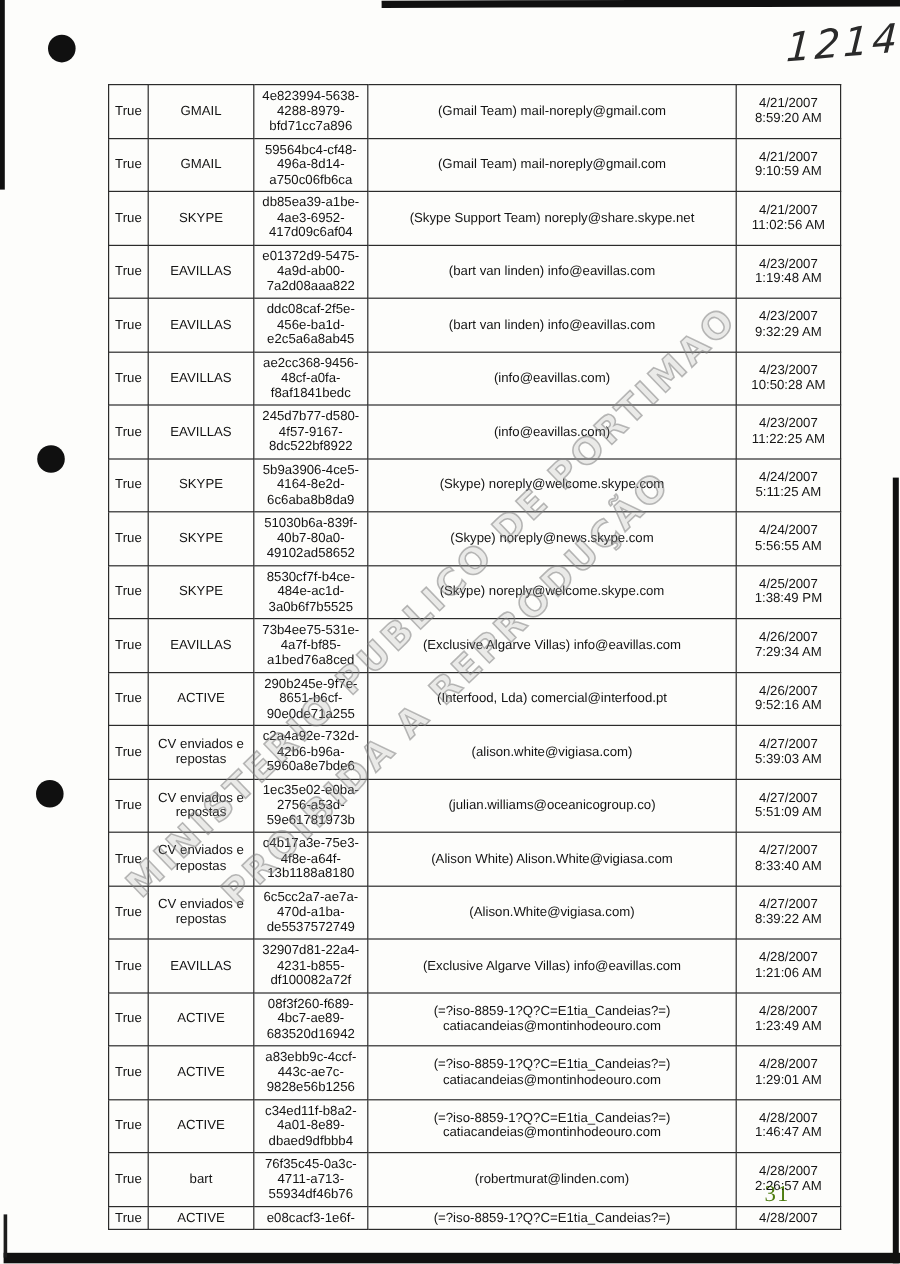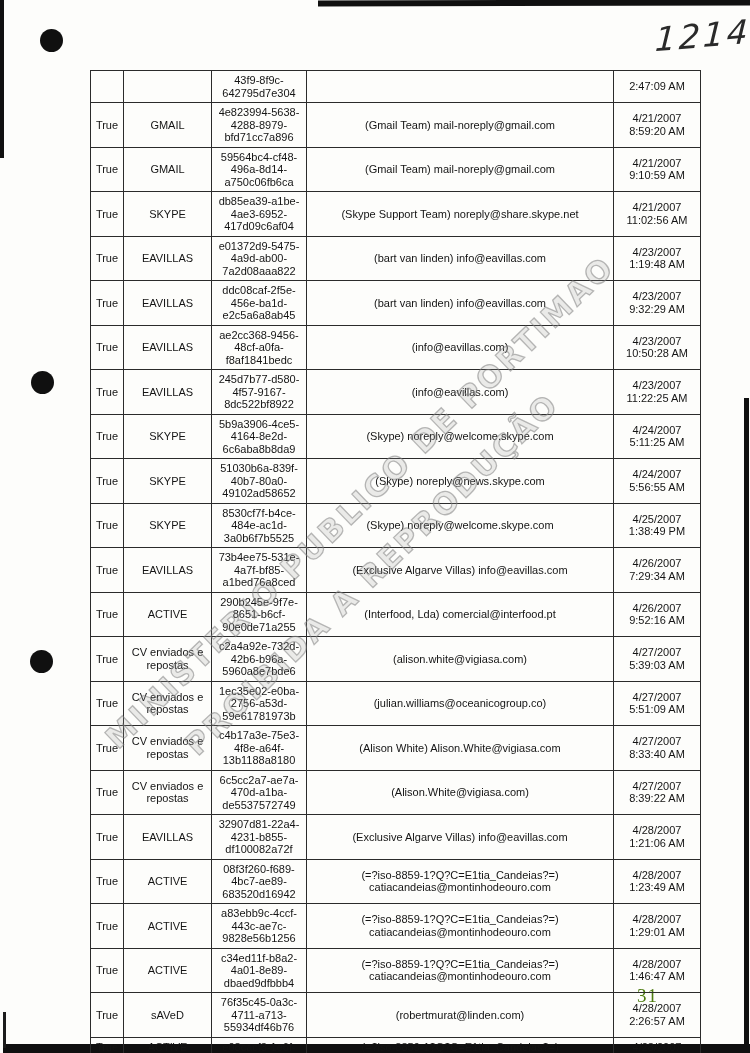--- a/index.html
+++ b/index.html
@@ -84,28 +84,20 @@
   <table class="log-table">
     <colgroup>
       <col style="width:33px">
       <col style="width:88px">
       <col style="width:95px">
       <col style="width:307px">
       <col style="width:87px">
     </colgroup>
     <tbody>
         <tr>
-          <td></td>
-          <td></td>
-          <td>43f9-8f9c-
-642795d7e304</td>
-          <td></td>
-          <td>2:47:09 AM</td>
-        </tr>
-        <tr>
           <td>True</td>
           <td>GMAIL</td>
           <td>4e823994-5638-
 4288-8979-
 bfd71cc7a896</td>
           <td>(Gmail Team) mail-noreply@gmail.com</td>
           <td>4/21/2007
 8:59:20 AM</td>
         </tr>
         <tr>
@@ -300,21 +292,21 @@
           <td>c34ed11f-b8a2-
 4a01-8e89-
 dbaed9dfbbb4</td>
           <td>(=?iso-8859-1?Q?C=E1tia_Candeias?=)
 catiacandeias@montinhodeouro.com</td>
           <td>4/28/2007
 1:46:47 AM</td>
         </tr>
         <tr>
           <td>True</td>
-          <td>sAVeD</td>
+          <td>bart</td>
           <td>76f35c45-0a3c-
 4711-a713-
 55934df46b76</td>
           <td>(robertmurat@linden.com)</td>
           <td>4/28/2007
 2:26:57 AM</td>
         </tr>
         <tr>
           <td>True</td>
           <td>ACTIVE</td>

